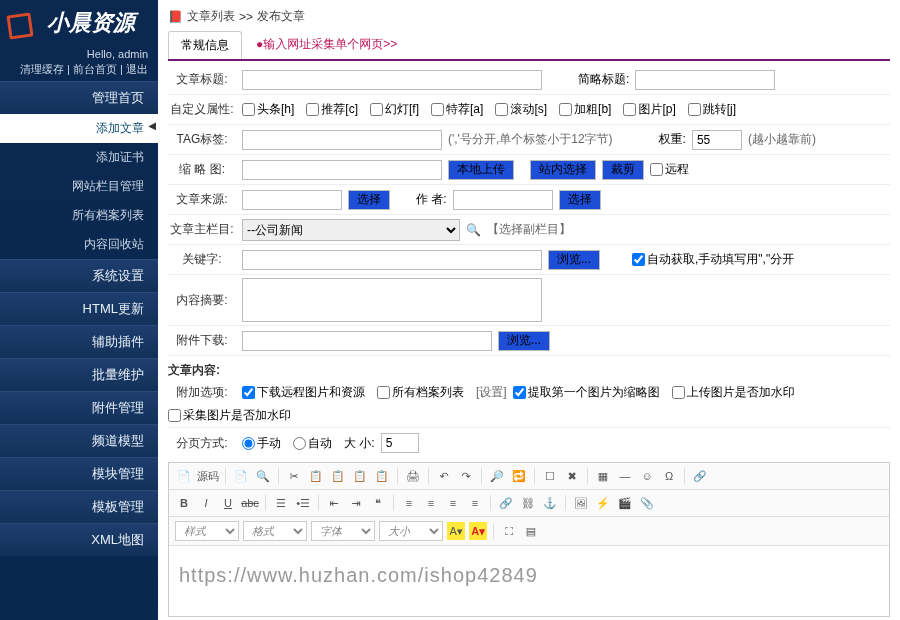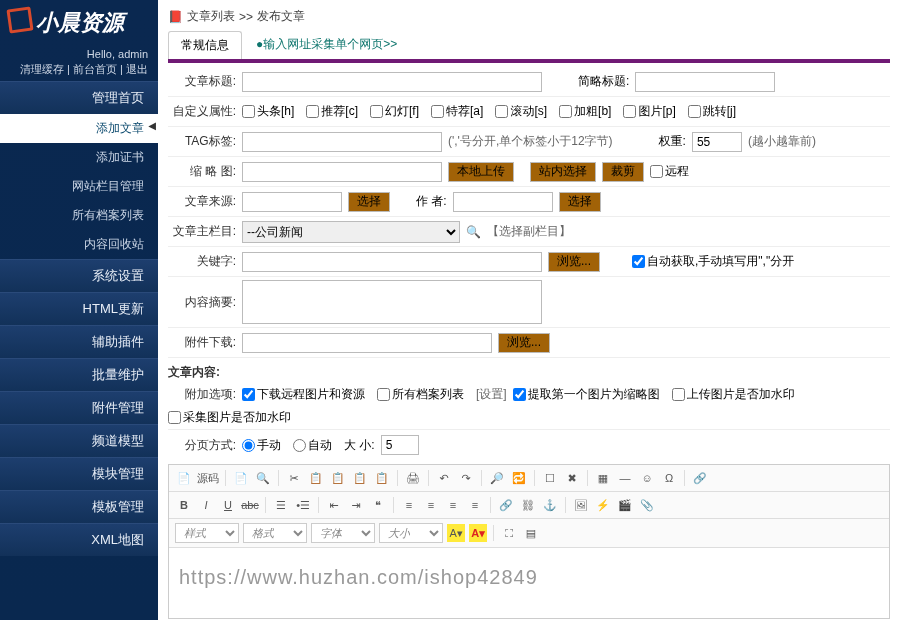--- a/index.html
+++ b/index.html
@@ -1,41 +1,41 @@
 <!DOCTYPE html>
 <html><head>
 <meta charset="utf-8">
 <style>
 * { box-sizing: border-box; margin: 0; padding: 0; }
 body { font-family: "Microsoft YaHei", Arial, sans-serif; font-size: 12px; background: #fff; width: 900px; height: 620px; overflow: hidden; }
 .layout { display: flex; height: 620px; }
 .sidebar { width: 158px; background: linear-gradient(to bottom, #0a2850, #09284f); color: #fff; }
-.logo { padding: 8px; font-size: 22px; font-weight: bold; font-style: italic; color: #fff; display: flex; align-items: flex-start; gap: 4px; }
+.logo { padding: 8px; font-size: 22px; font-weight: bold; font-style: italic; color: #fff; display: flex; align-items: flex-end; gap: 15px; }
 .logo-icon { width: 24px; height: 24px; border: 3px solid #d84a2c; border-radius: 2px; display: inline-block; transform: rotate(-8deg); }
 .hello { text-align: right; font-size: 11px; padding: 2px 10px 0 0; color: #cfd8e6; }
 .topbar { text-align: right; font-size: 11px; padding: 2px 10px 4px 0; color: #cfd8e6; }
 .topbar span { cursor: pointer; }
 .menu-group { background: linear-gradient(#1d3e6e, #123159); text-align: right; padding: 7px 14px; font-size: 13px; border-top: 1px solid #2a4a7a; color: #e8eef7; cursor: pointer; }
 .menu-item { text-align: right; padding: 6px 14px; font-size: 12px; color: #cbd6e6; cursor: pointer; }
 .menu-item.active { background: #fff; color: #0c4a6e; position: relative; }
 .menu-item.active::after { content: "◀"; position: absolute; right: 2px; color: #333; font-size: 10px; }
 .main { flex: 1; background: #fff; padding: 6px 10px 0 10px; overflow: hidden; }
 .crumb { font-size: 12px; color: #444; padding: 2px 0 6px 0; display: flex; align-items: center; gap: 4px; }
 .crumb-icon { color: #c77; }
-.tabs { display: flex; gap: 6px; border-bottom: 4px solid #701a75; }
+.tabs { display: flex; gap: 6px; border-bottom: 2px solid #701a75; }
 .tab { padding: 5px 12px; font-size: 12px; background: #f6f6f6; border: 1px solid #ddd; border-bottom: none; border-radius: 3px 3px 0 0; cursor: pointer; }
 .tab.active { background: #fff; border-color: #ccc; }
-.tab2 { padding: 5px 8px; font-size: 12px; color: #0f766e; }
+.tab2 { padding: 5px 8px; font-size: 12px; color: #be185d; }
 .form { padding-top: 4px; }
 .row { display: flex; align-items: center; min-height: 30px; border-bottom: 1px solid #eee; padding: 3px 0; gap: 6px; flex-wrap: wrap; }
 .row.noborder { border-bottom: none; }
-.lbl { width: 68px; text-align: right; color: #333; font-size: 12px; }
+.lbl { width: 68px; text-align: center; color: #333; font-size: 12px; }
 input[type=text] { border: 1px solid #bbb; height: 20px; padding: 0 4px; font-size: 12px; }
 .w300 { width: 300px; } .w200 { width: 200px; } .w140 { width: 140px; } .w100 { width: 100px; } .w60 { width: 50px; }
-.btn { background: #a16207; border: 1px solid #bbb; height: 20px; padding: 0 8px; font-size: 12px; cursor: pointer; }
+.btn { background: #1d4ed8; border: 1px solid #bbb; height: 20px; padding: 0 8px; font-size: 12px; cursor: pointer; }
 select { border: 1px solid #bbb; height: 22px; font-size: 12px; }
 textarea { border: 1px solid #bbb; width: 300px; height: 44px; font-size: 12px; resize: none; }
 .chk { display: inline-flex; align-items: center; gap: 2px; margin-right: 6px; font-size: 12px; }
 .note { color: #666; font-size: 12px; }
 .red { color: #e33; }
 .sect { font-weight: bold; color: #333; padding: 6px 0 2px 0; }
 .editor { border: 1px solid #ccc; margin-top: 4px; }
 .etb { display: flex; flex-wrap: wrap; gap: 4px; padding: 4px 6px; border-bottom: 1px solid #ddd; background: #fafafa; align-items: center; }
 .etb-btn { width: 18px; height: 18px; display: inline-flex; align-items: center; justify-content: center; font-size: 11px; color: #555; border: 1px solid transparent; cursor: pointer; }
 .etb-sep { width: 1px; height: 16px; background: #ddd; margin: 0 2px; }

